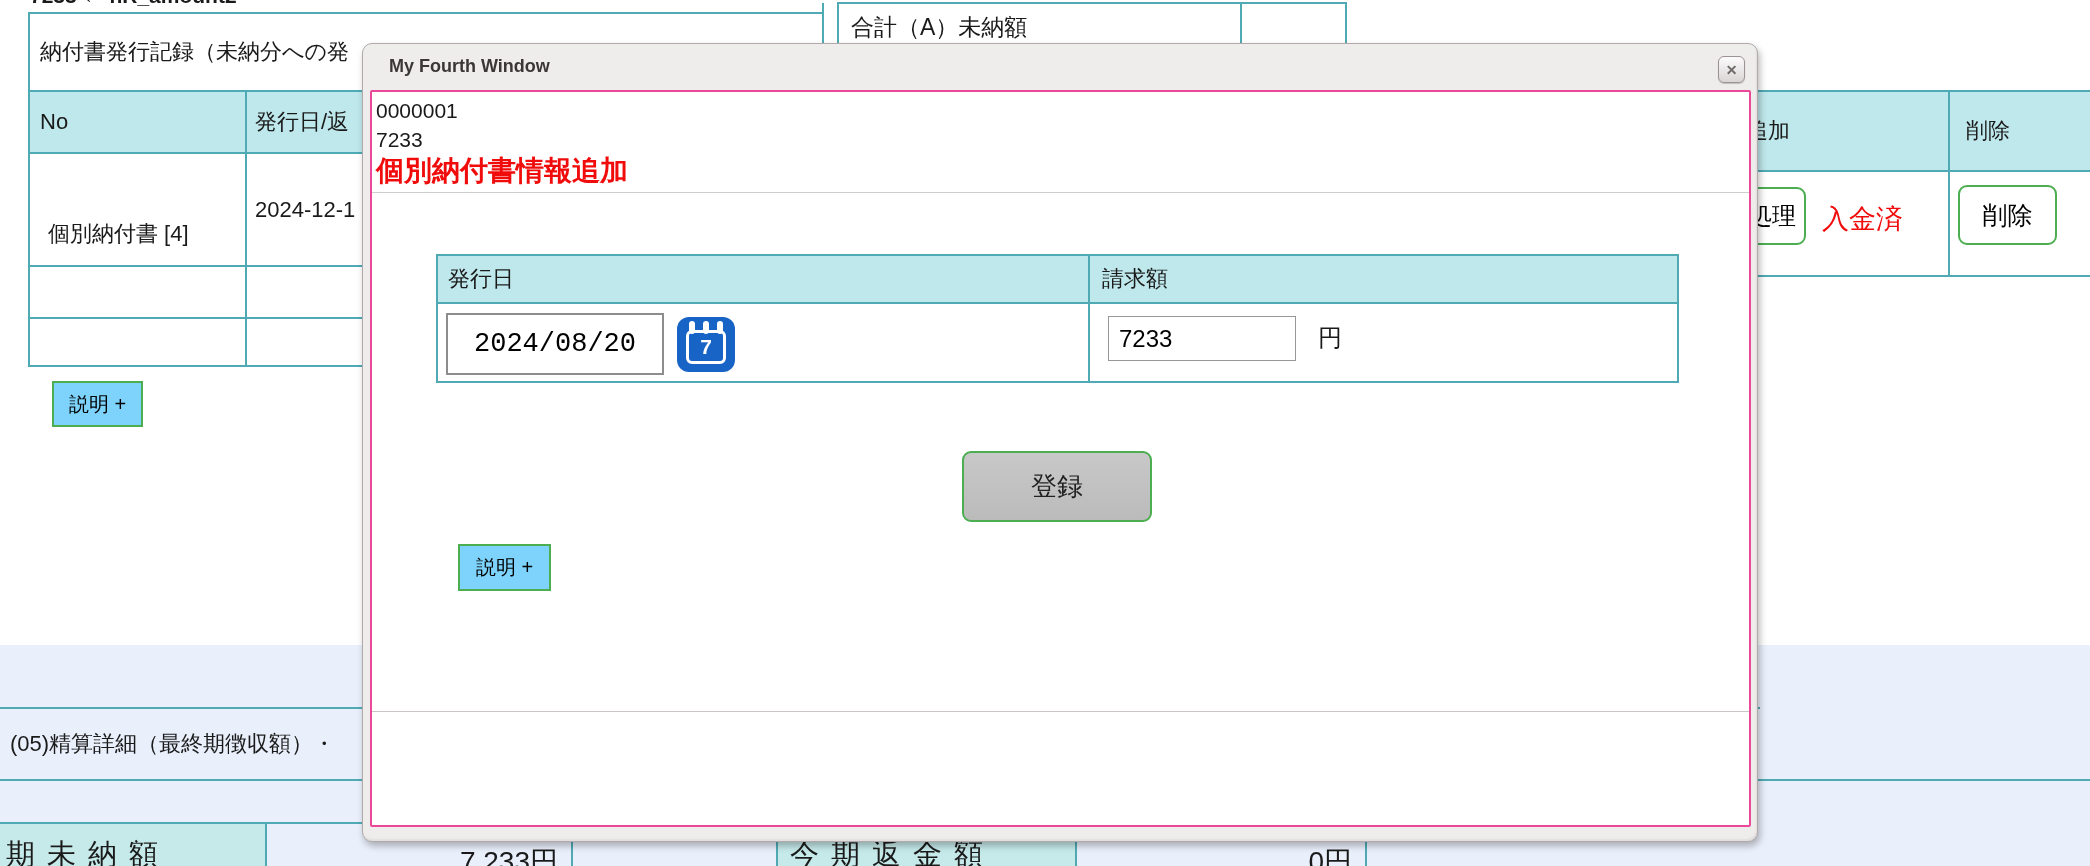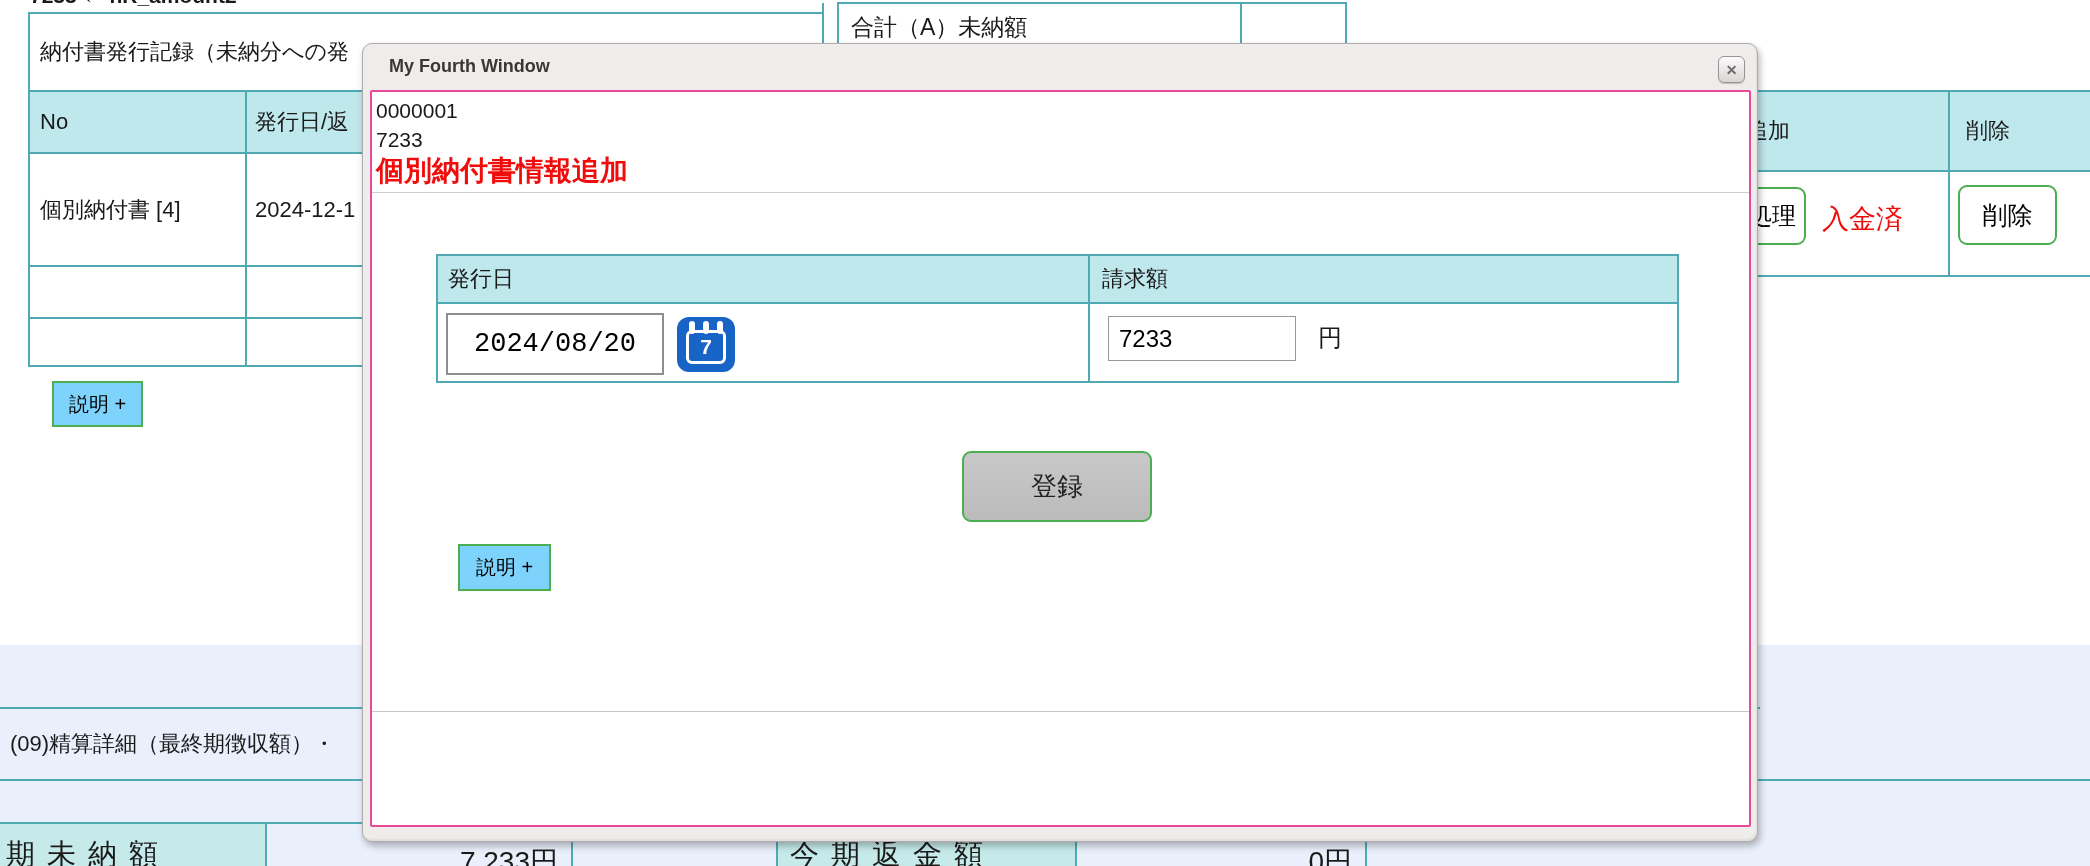--- a/index.html
+++ b/index.html
@@ -101,40 +101,40 @@
   <div class="abs" id="records-table">
     <div class="abs caption nowrap">納付書発行記録（未納分への発</div>
     <div class="abs hdrbg"></div>
     <div class="hline" style="left:0;top:76px;width:100%;"></div>
     <div class="hline" style="left:0;top:138px;width:100%;"></div>
     <div class="hline" style="left:0;top:251px;width:100%;"></div>
     <div class="hline" style="left:0;top:303px;width:100%;"></div>
     <div class="vline" style="left:215px;top:76px;height:275px;"></div>
     <div class="abs hdrtxt nowrap" style="left:10px;">No</div>
     <div class="abs hdrtxt nowrap" style="left:225px;">発行日/返</div>
-    <div class="abs celltxt nowrap" style="left:10px;">個別納付書 [4]</div>
+    <div class="abs celltxt nowrap" style="left:18px;margin-top:24px;">個別納付書 [4]</div>
     <div class="abs celltxt nowrap" style="left:225px;">2024-12-1</div>
   </div>
 
   <button class="abs help-btn flexc" style="left:52px;top:381px;width:91px;height:46px;">説明 +</button>
 
   <div class="abs" style="left:1740px;top:92px;width:350px;height:78px;background:var(--cyan);"></div>
   <div class="hline" style="left:1740px;top:90px;width:350px;"></div>
   <div class="hline" style="left:1740px;top:170px;width:350px;"></div>
   <div class="hline" style="left:1740px;top:275px;width:350px;"></div>
   <div class="vline" style="left:1948px;top:90px;height:187px;"></div>
   <div class="abs nowrap" style="left:1746px;top:92px;height:78px;line-height:78px;font-size:22px;">追加</div>
   <div class="abs nowrap" style="left:1966px;top:92px;height:78px;line-height:78px;font-size:22px;">削除</div>
   <button class="abs pill-btn flexc" style="left:1690px;top:187px;width:116px;height:58px;font-size:24px;">入金処理</button>
   <div class="abs nowrap" style="left:1822px;top:201px;font-size:27px;color:var(--red);">入金済</div>
   <button class="abs pill-btn flexc" style="left:1958px;top:185px;width:99px;height:60px;font-size:25px;">削除</button>
 
   <div class="abs" style="left:0;top:645px;width:2090px;height:221px;background:var(--lblue);"></div>
   <div class="hline" style="left:0;top:707px;width:1760px;"></div>
-  <div class="abs nowrap" style="left:10px;top:729px;font-size:22px;">(09)精算詳細（最終期徴収額）・</div>
+  <div class="abs nowrap" style="left:10px;top:729px;font-size:22px;">(05)精算詳細（最終期徴収額）・</div>
   <div class="hline" style="left:0;top:779px;width:2090px;"></div>
 
   <div class="hline" style="left:0;top:822px;width:1365px;"></div>
   <div class="abs" style="left:0;top:824px;width:265px;height:42px;background:#c6eaea;"></div>
   <div class="abs" style="left:776px;top:824px;width:299px;height:42px;background:#c6eaea;"></div>
   <div class="vline" style="left:265px;top:824px;height:42px;"></div>
   <div class="vline" style="left:571px;top:824px;height:42px;"></div>
   <div class="vline" style="left:776px;top:824px;height:42px;"></div>
   <div class="vline" style="left:1075px;top:824px;height:42px;"></div>
   <div class="vline" style="left:1365px;top:824px;height:42px;"></div>

